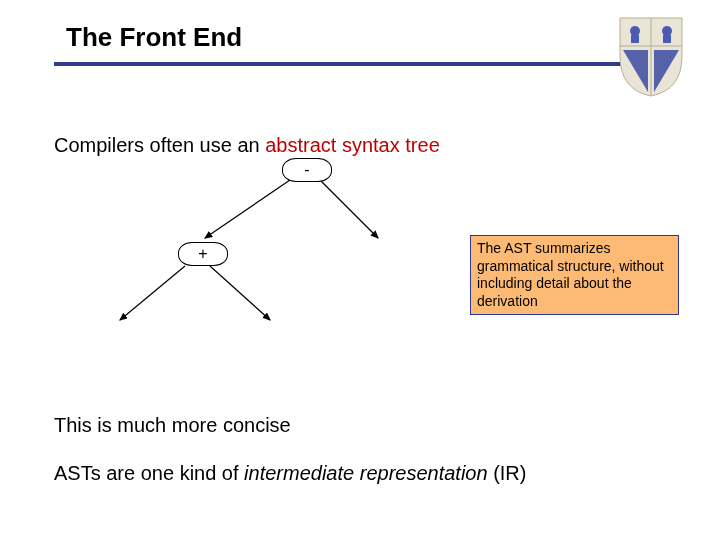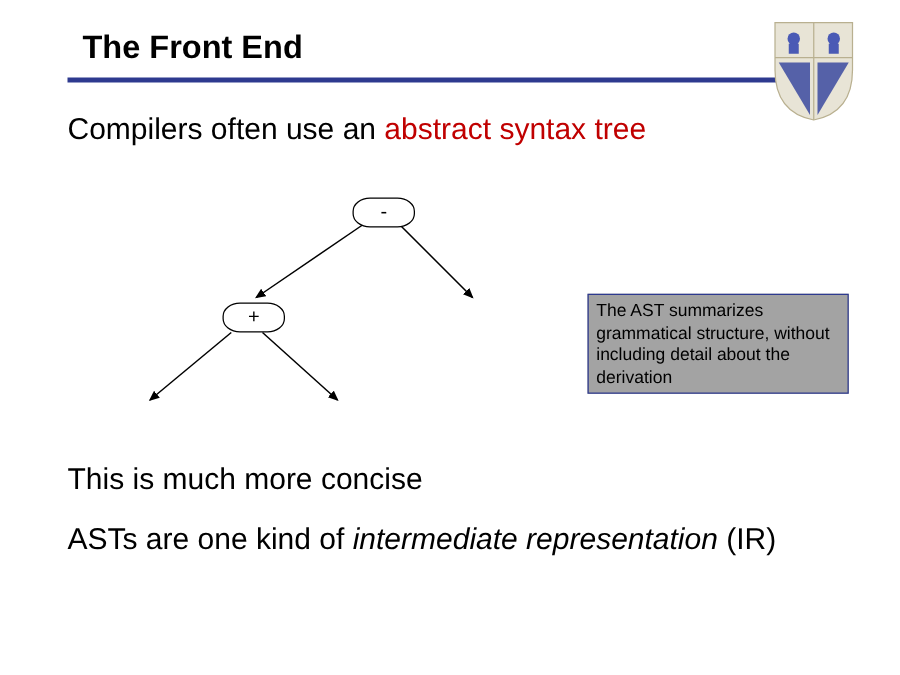--- a/index.html
+++ b/index.html
@@ -36,22 +36,23 @@
   }
   .logo {
     position: absolute;
     right: 36px;
     top: 16px;
     width: 66px;
     height: 82px;
   }
   .body-text {
     position: absolute;
-    font-size: 24px;
+    font-size: 20px;
     font-family: "Comic Sans MS", "Comic Sans", cursive, sans-serif;
+    margin-top: 44px;
   }
   .t-red { color: #c00000; }
   .t-italic { font-style: italic; }
 
   
   .tree {
     position: absolute;
     left: 60px;
     top: 150px;
     width: 420px;
@@ -71,21 +72,21 @@
     white-space: nowrap;
   }
 
   
   .callout {
     position: absolute;
     left: 470px;
     top: 235px;
     width: 195px;
     border: 1px solid #2e3a8f;
-    background: #a3a3a3;
+    background: #fdba74;
     font-family: "Trebuchet MS", "Verdana", sans-serif;
     font-size: 14px;
     padding: 4px 6px;
     line-height: 1.25;
   }
 </style>
 </head>
 <body>
 
 <div class="slide">

